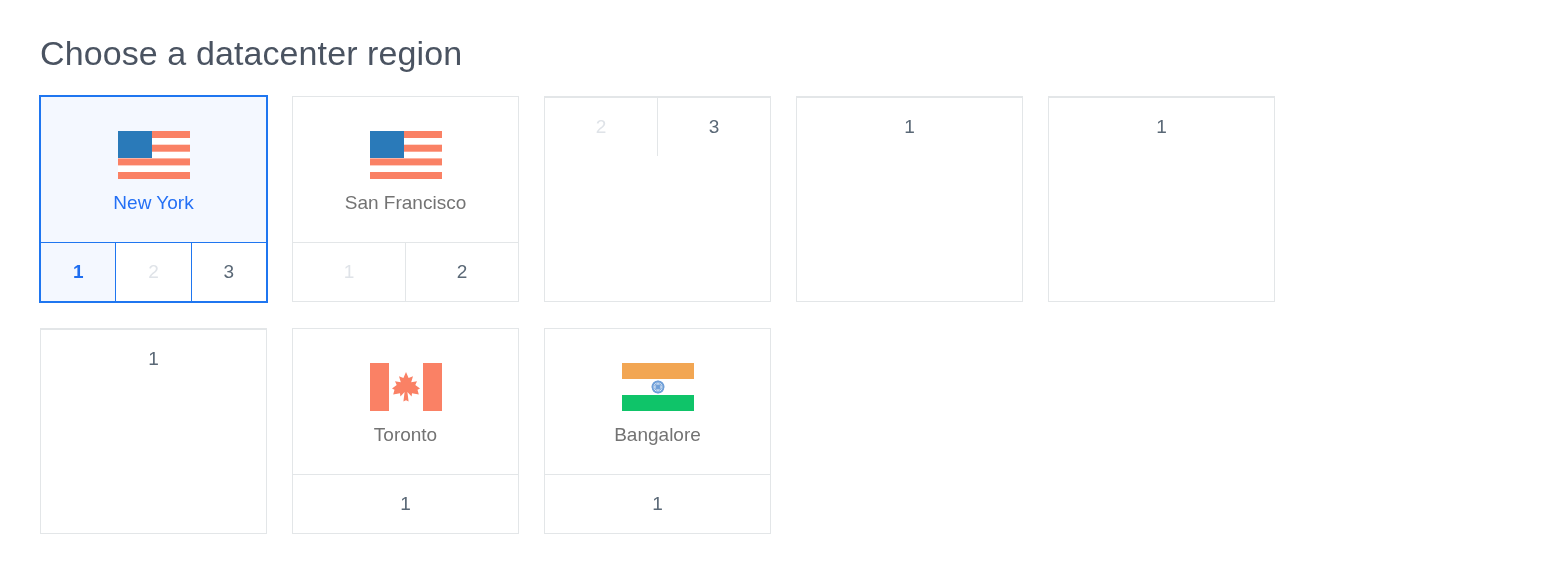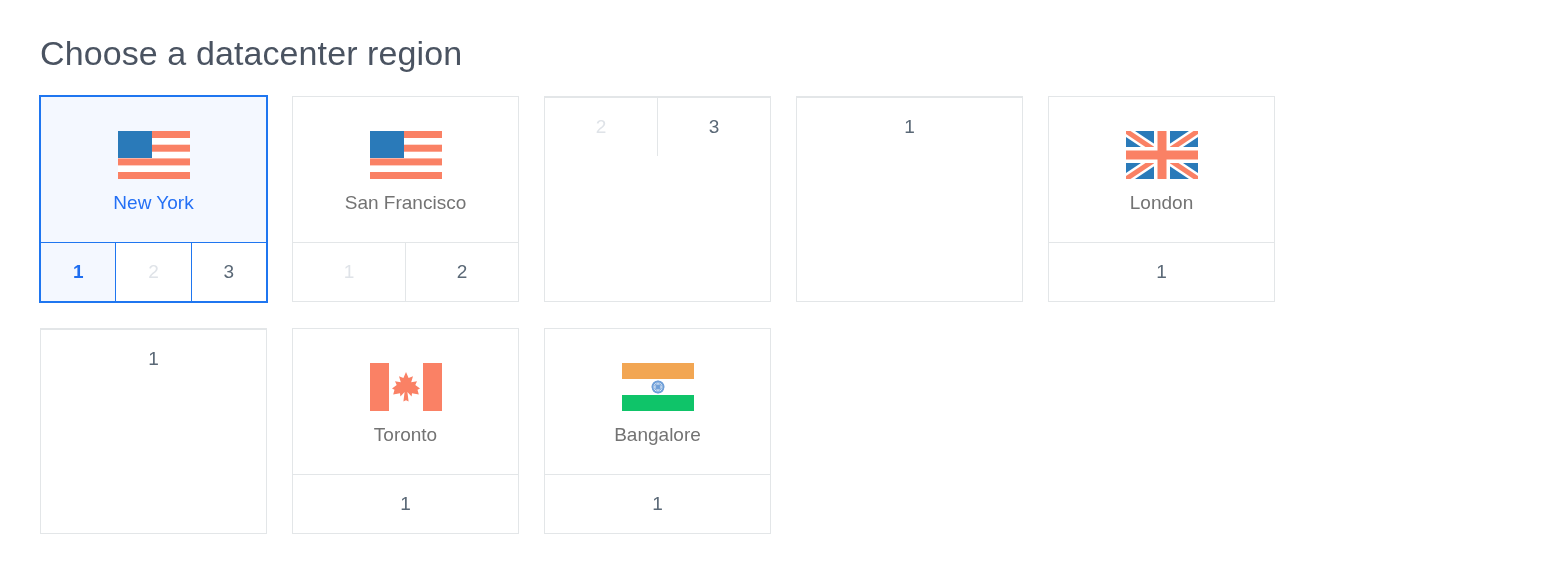--- a/index.html
+++ b/index.html
@@ -164,33 +164,20 @@
           <div class="slot disabled">2</div>
           <div class="slot">3</div>
         </div>
       </div>
       <div class="region-card">
         <div class="slot-row">
           <div class="slot">1</div>
         </div>
       </div>
       <div class="region-card">
-        <div class="card-body">
-          <span class="flag">
-    <svg viewBox="0 0 72 48">
-      <rect x="0" y="0" width="72" height="48" fill="#2a7ab9"></rect>
-      <path d="M0 0 L72 48 M72 0 L0 48" stroke="#ffffff" stroke-width="10"></path>
-      <path d="M0 0 L72 48" stroke="#fa8165" stroke-width="5"></path>
-      <path d="M72 0 L0 48" stroke="#fa8165" stroke-width="5"></path>
-      <path d="M36 0 L36 48 M0 24 L72 24" stroke="#ffffff" stroke-width="16"></path>
-      <path d="M36 0 L36 48 M0 24 L72 24" stroke="#fa8165" stroke-width="9"></path>
-    </svg>
-          </span>
-          <span class="region-label">London</span>
-        </div>
         <div class="slot-row">
           <div class="slot">1</div>
         </div>
       </div>
       <div class="region-card">
         <div class="slot-row">
           <div class="slot">1</div>
         </div>
       </div>
       <div class="region-card">

